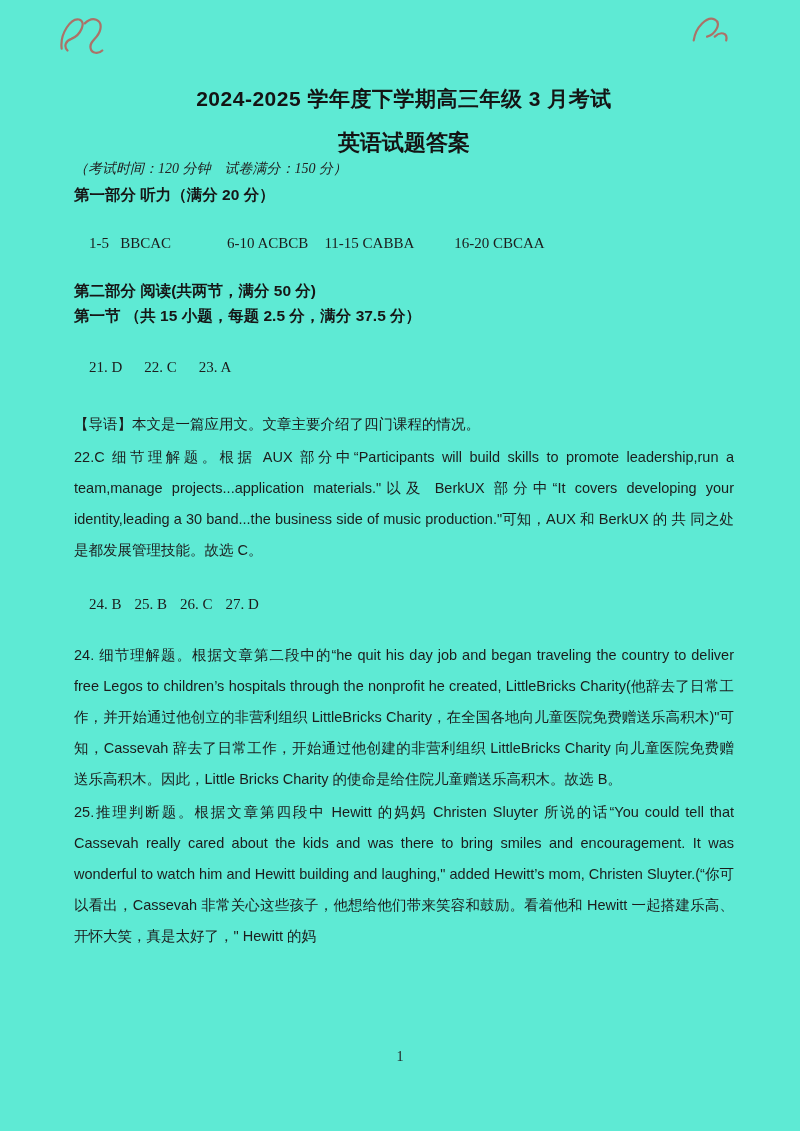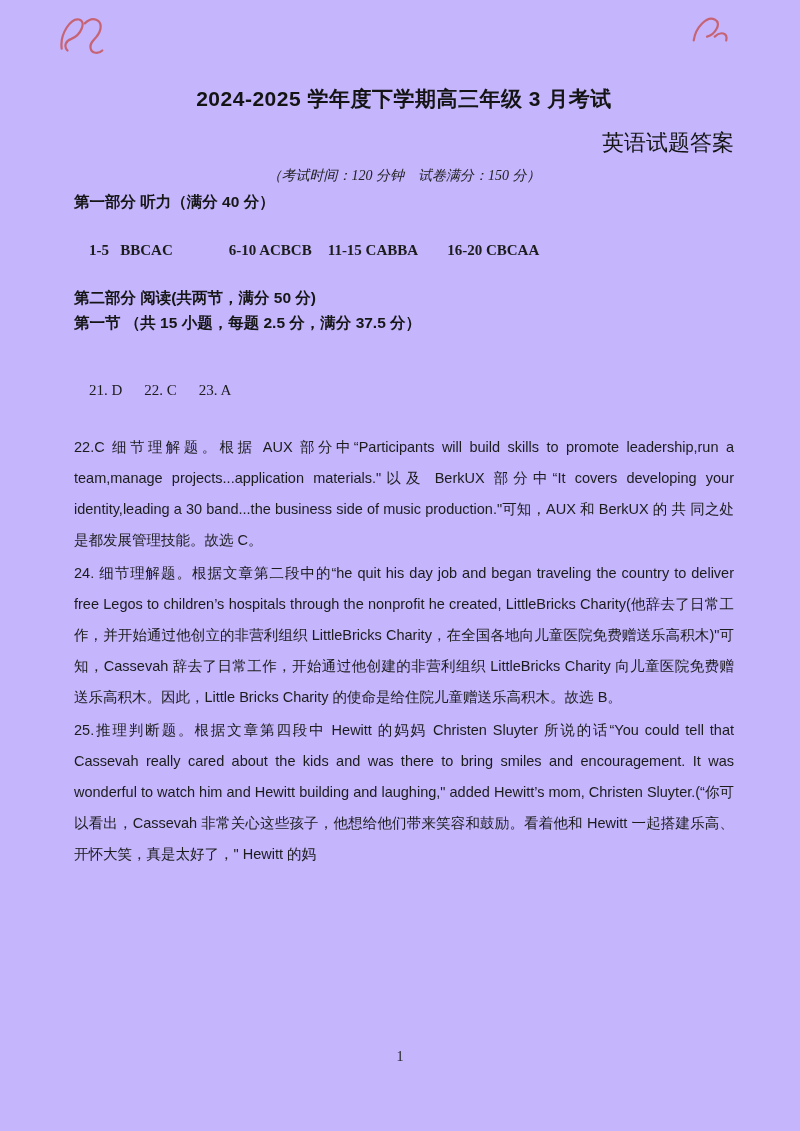--- a/index.html
+++ b/index.html
@@ -1,64 +1,63 @@
 <!DOCTYPE html>
 <html><head>
 <meta charset="utf-8">
 <style>
   html,body{margin:0;padding:0;background:#ffffff;}
   .page{
     position:relative;
     width:800px;height:1131px;
     box-sizing:border-box;
     padding:86px 66px 0 74px;
-    background:#c4b5fd;
+    background:#5eead4;
     color:#1c1c1c;
     font-family:"Liberation Sans","DejaVu Sans",sans-serif;
     overflow:hidden;
   }
   .t1{
     margin:0 0 17px 0;
     text-align:center;
     font-size:21px;line-height:26px;
     font-weight:bold;
     letter-spacing:0.5px;
     color:#141414;
   }
   .t2{
-    margin:0 0 9px 0;
-    text-align:right;
+    margin:0 0 2px 0;
+    text-align:center;
     font-size:22px;line-height:28px;
-    font-weight:normal;
+    font-weight:bold;
     color:#141414;
   }
   .meta{
     margin:0 0 5px 0;
-    text-align:center;
     font-size:14px;line-height:19px;
     font-style:italic;
     font-family:"Liberation Serif","DejaVu Serif",serif;
     color:#222;
   }
   .heading{
     font-size:15.5px;line-height:24px;
     font-weight:bold;
     color:#161616;
   }
-  .heading.sect{line-height:26px;margin-bottom:18px;}
+  .heading.sect{line-height:26px;margin-bottom:2px;}
   .ansrow{
     font-family:"Liberation Serif","DejaVu Serif",serif;
     font-size:15px;line-height:24px;
     color:#1c1c1c;
     white-space:pre;
   }
   .ansrow.r2123{margin-bottom:6px;}
-  .ansrow.listening span{margin-right:40px;font-weight:bold;}
+  .ansrow.listening span{margin-right:40px;}
   .ansrow.listening span:nth-child(2){margin-right:16px;margin-left:16px;}
-  .ansrow.listening span:nth-child(3){margin-right:29px;}
+  .ansrow.listening span:nth-child(3){margin-right:40px;}
   .ansrow.listening span:last-child{margin-right:15px;}
   .ansrow.r2123 span{margin-right:22px;}
   .ansrow.r2427 span{margin-right:13px;}
   .para{
     margin:0 0 2px 0;
     font-size:14.5px;
     line-height:31px;
     text-align:justify;
     color:#1c1c1c;
   }
@@ -86,33 +85,37 @@
   </svg>
   <svg class="mark mark-right" width="46" height="42" viewBox="0 0 48 44">
     <path d="M8 34 C10 20 22 8 30 12 C38 16 30 28 22 30"></path>
     <path d="M30 30 C36 24 44 26 42 34"></path>
   </svg>
 
   <h1 class="t1">2024-2025 学年度下学期高三年级 3 月考试</h1>
   <h2 class="t2">英语试题答案</h2>
   <div class="meta">（考试时间：120 分钟　试卷满分：150 分）</div>
 
-  <div class="heading">第一部分 听力（满分 40 分）</div>
+  <div class="heading">第一部分 听力（满分 20 分）</div>
 
   <div class="ansrow listening">
     <span>1-5   BBCAC</span><span>6-10 ACBCB</span><span>11-15 CABBA</span><span>16-20 CBCAA</span>
   </div>
 
   <div class="heading">第二部分 阅读(共两节，满分 50 分)</div>
   <div class="heading sect">第一节 （共 15 小题，每题 2.5 分，满分 37.5 分）</div>
 
   <div class="ansrow r2123">
     <span>21. D</span><span>22. C</span><span>23. A</span>
   </div>
 
+  <p class="para">【导语】本文是一篇应用文。文章主要介绍了四门课程的情况。</p>
   <p class="para">22.C  细节理解题。根据 AUX 部分中“Participants will build skills to promote leadership,run a team,manage projects...application materials."以及 BerkUX 部分中“It covers developing your identity,leading a 30 band...the business side of music production."可知，AUX 和 BerkUX  的 共 同之处是都发展管理技能。故选 C。</p>
 
+  <div class="ansrow r2427">
+    <span>24. B</span><span>25. B</span><span>26. C</span><span>27. D</span>
+  </div>
 
   <p class="para">24. 细节理解题。根据文章第二段中的“he quit his day job and began traveling the country to deliver free Legos to children’s hospitals through the nonprofit he created, LittleBricks Charity(他辞去了日常工作，并开始通过他创立的非营利组织 LittleBricks  Charity，在全国各地向儿童医院免费赠送乐高积木)"可知，Cassevah 辞去了日常工作，开始通过他创建的非营利组织 LittleBricks  Charity  向儿童医院免费赠送乐高积木。因此，Little Bricks Charity 的使命是给住院儿童赠送乐高积木。故选 B。</p>
   <p class="para">25.推理判断题。根据文章第四段中 Hewitt 的妈妈 Christen Sluyter 所说的话“You could tell that Cassevah really cared about the kids and was there to bring smiles and encouragement. It was wonderful to watch him and Hewitt building and laughing," added Hewitt’s mom, Christen Sluyter.(“你可以看出，Cassevah 非常关心这些孩子，他想给他们带来笑容和鼓励。看着他和 Hewitt 一起搭建乐高、开怀大笑，真是太好了，" Hewitt 的妈</p>
 
   <div class="pagenum">1</div>
 </div>
 
 </body></html>

